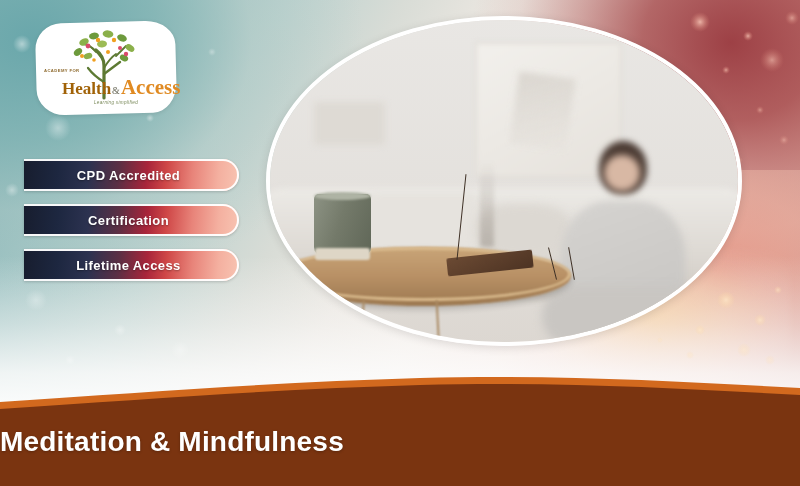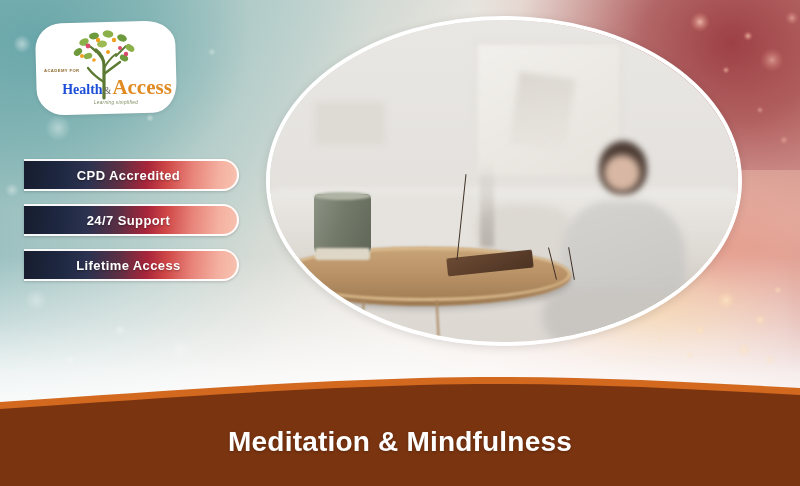--- a/index.html
+++ b/index.html
@@ -89,21 +89,21 @@
     position:absolute;left:6px;bottom:16px;width:130px;
     text-align:center;line-height:1;
   }
   .logo-small{
     position:absolute;left:8px;top:46px;
     font-size:4.2px;letter-spacing:0.4px;color:#8e6a2e;
     font-weight:700;text-transform:uppercase;white-space:nowrap;
   }
   .logo-health{
     font-family:"Liberation Serif", serif;
-    font-size:14px;font-weight:700;color:#1d4ed8;margin-left:20px;
+    font-size:17px;font-weight:700;color:#a16207;margin-left:20px;
   }
   .logo-amp{
     font-family:"Liberation Serif", serif;
     font-size:10px;color:#6a6a5a;padding:0 1px;
   }
   .logo-fitness{
     font-family:"Liberation Serif", serif;
     font-size:21px;font-weight:700;color:#e08a22;
   }
   .logo-tag{
@@ -251,21 +251,21 @@
     position:absolute;left:45%;top:44%;width:3%;height:26%;
     background:linear-gradient(to bottom,rgba(255,255,255,0.0),rgba(120,110,100,0.35));
     filter:blur(2px);
   }
 
   
   .bottom-bar{
     position:absolute;left:0;bottom:0;width:800px;height:120px;
   }
   .bottom-title{
-    position:absolute;left:0;bottom:28px;width:800px;text-align:center;
+    position:absolute;left:0;bottom:28px;width:800px;text-align:left;
     color:#ffffff;font-size:28px;font-weight:700;letter-spacing:0.2px;
     text-shadow:0 1px 3px rgba(0,0,0,0.25);
   }
 </style>
 </head>
 <body>
 
 <div id="banner">
 
   <div class="bg-base"></div>
@@ -358,21 +358,21 @@
       <span class="logo-health">Health</span><span class="logo-amp">&amp;</span><span class="logo-fitness">Access</span>
     </div>
     <div class="logo-tag">Learning simplified</div>
   </div>
 
   <div class="badges">
     <div class="badge">
       <span class="badge-label">CPD Accredited</span>
     </div>
     <div class="badge">
-      <span class="badge-label">24/7  Support</span>
+      <span class="badge-label">Certification</span>
     </div>
     <div class="badge">
       <span class="badge-label">Lifetime Access</span>
     </div>
   </div>
 
   <div class="oval-wrap">
     <div class="oval">
       <div class="photo">
         <div class="p-wall"></div>

